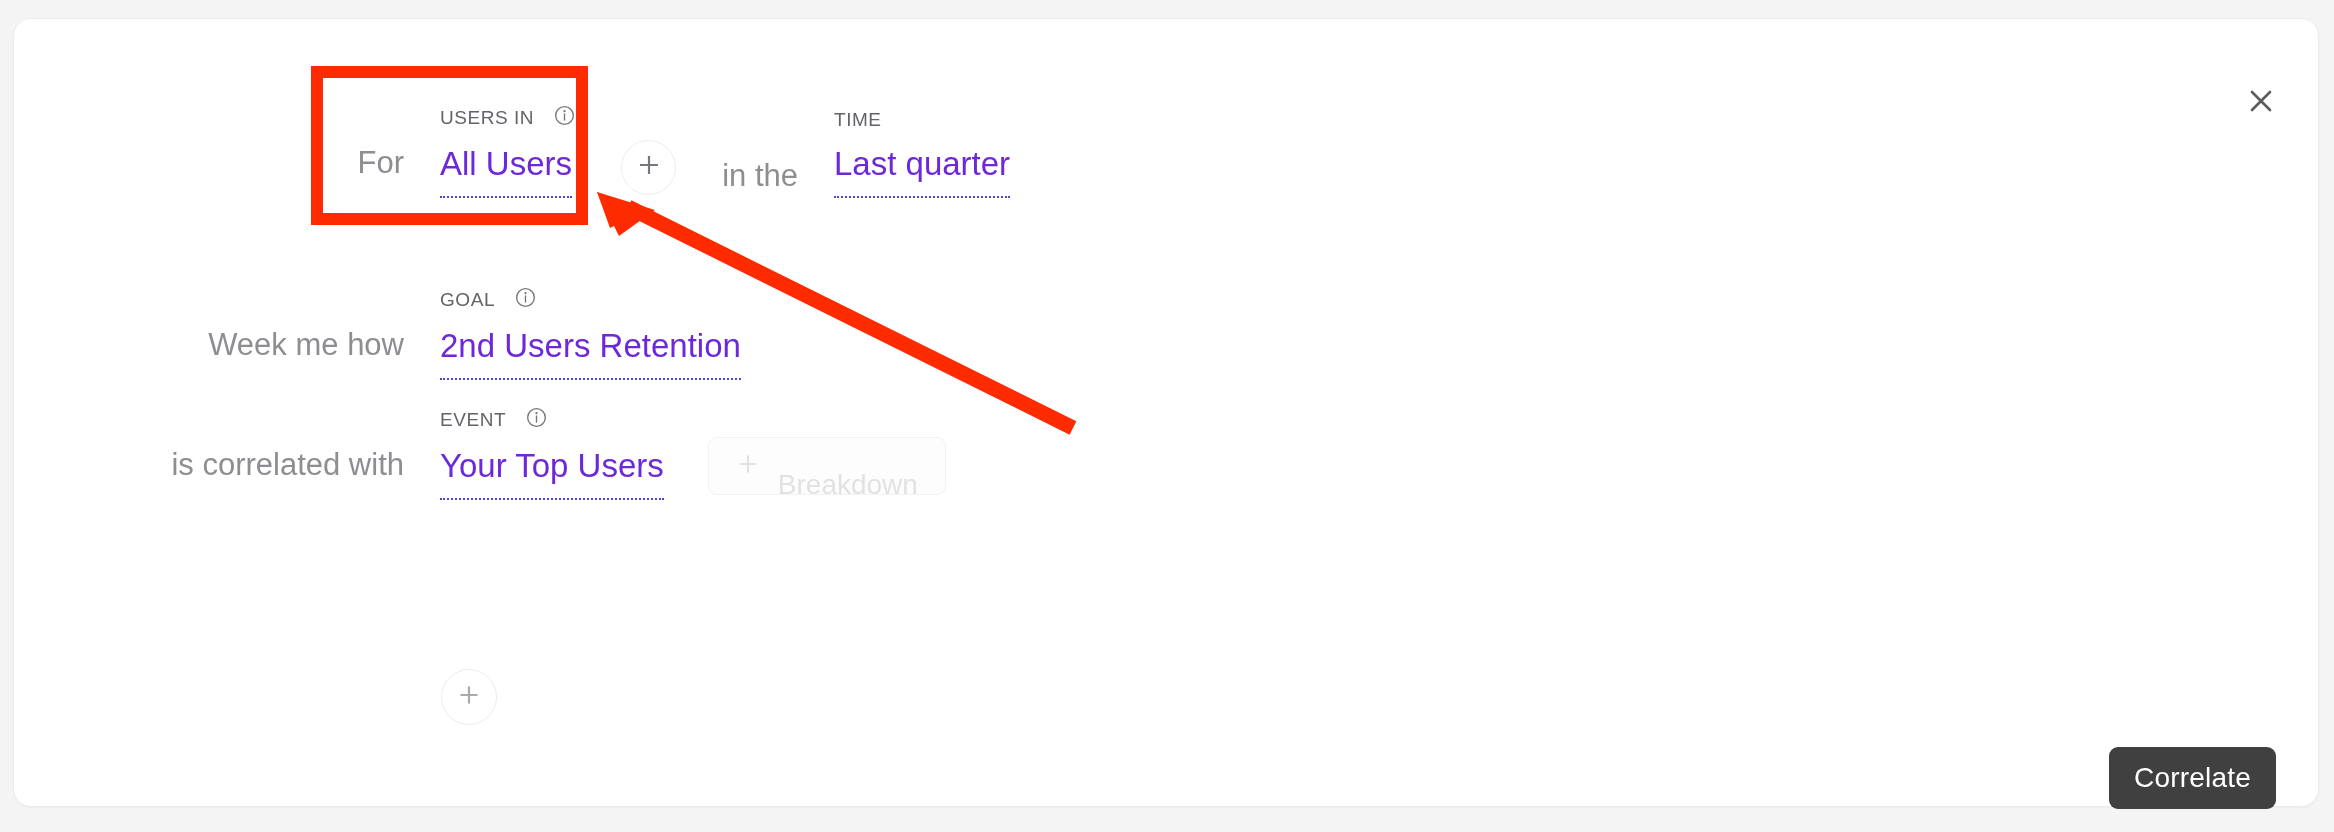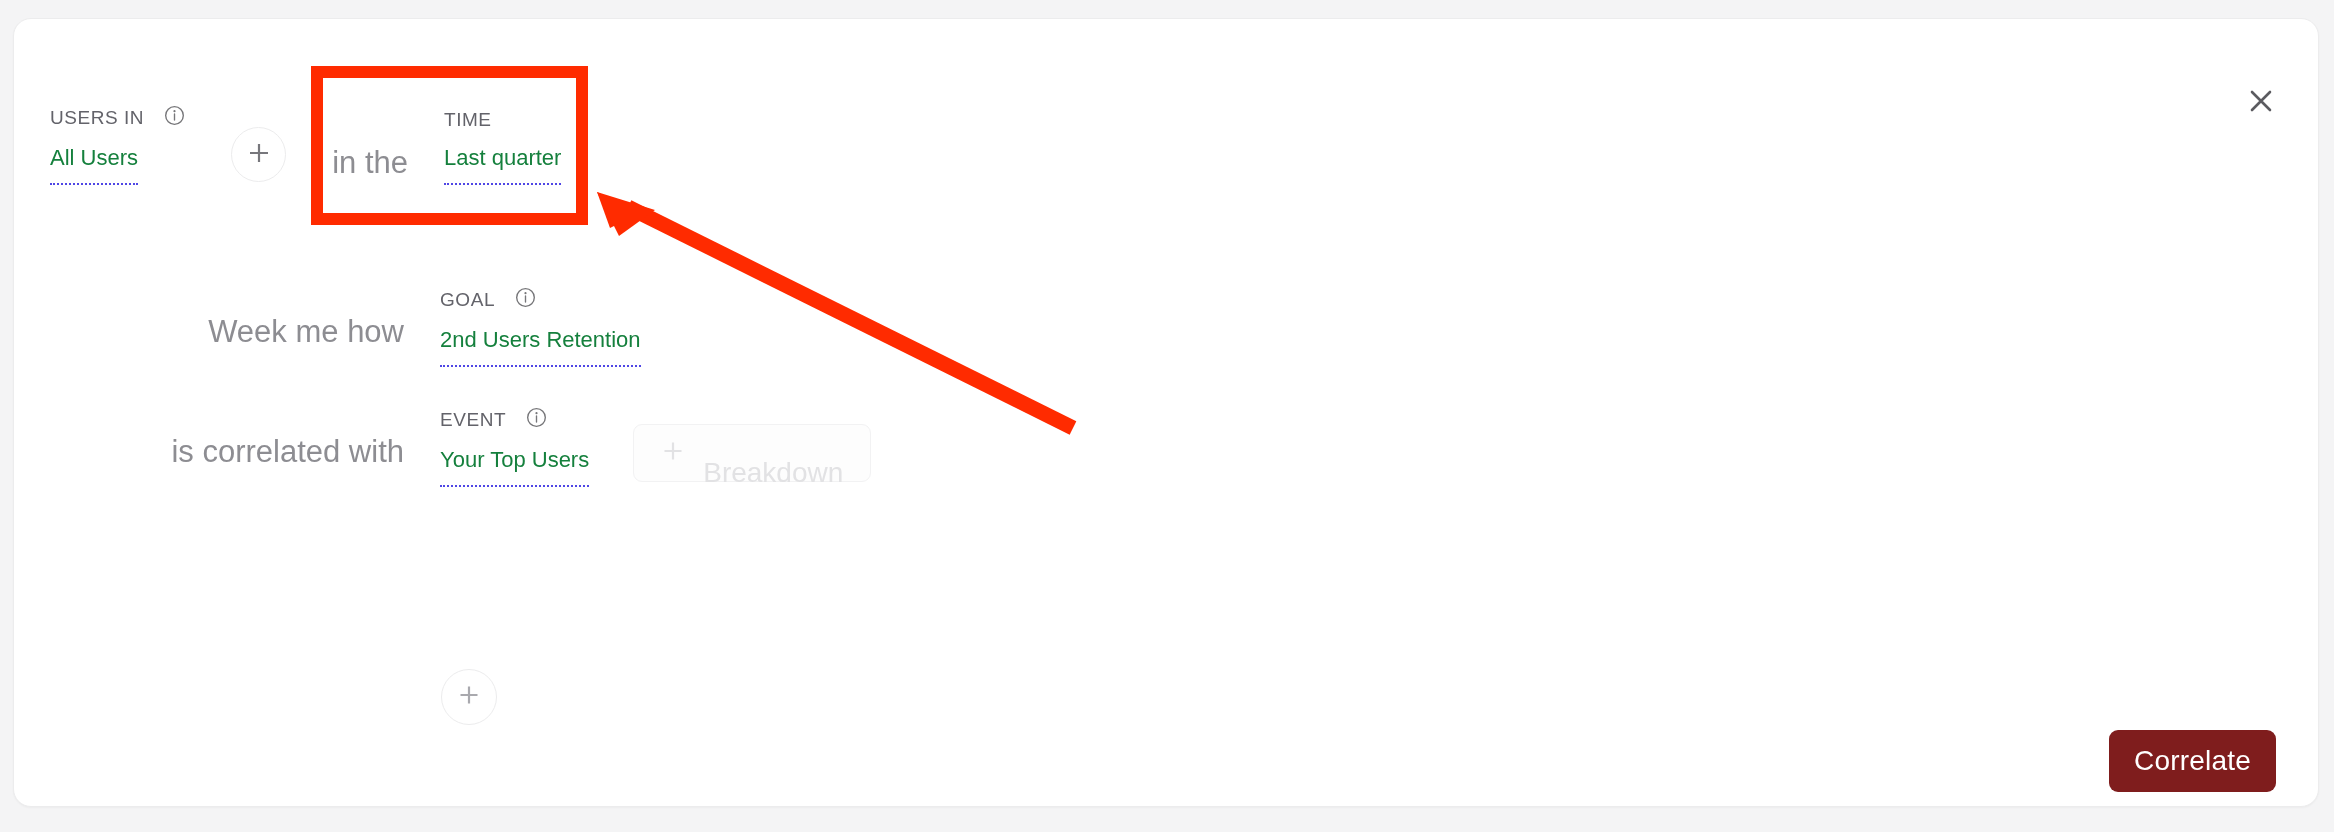--- a/index.html
+++ b/index.html
@@ -85,22 +85,22 @@
     letter-spacing: 0.55px;
     color: #63636a;
     font-weight: 400;
     line-height: 1;
     margin-bottom: 16px;
     white-space: nowrap;
   }
   .info-icon { display:block; }
 
   .field-value {
-    font-size: 22px;
-    color: #15803d;
+    font-size: 33px;
+    color: #6d28d9;
     font-weight: 400;
     line-height: 1.15;
     white-space: nowrap;
     border-bottom: 2px dotted #4f46e5;
     padding-bottom: 13px;
     cursor: pointer;
   }
 
   
   .plus-circle {
@@ -157,24 +157,24 @@
     left: 427px;
     top: 650px;
     width: 56px;
     height: 56px;
   }
 
   
   .correlate-btn {
     position: absolute;
     left: 2095px;
-    top: 711px;
+    top: 728px;
     width: 167px;
     height: 62px;
-    background: #7f1d1d;
+    background: #404040;
     border-radius: 9px;
     border: none;
     color: #ffffff;
     font-size: 28px;
     font-family: "Liberation Sans", sans-serif;
     display: flex;
     align-items: center;
     justify-content: center;
     cursor: pointer;
     letter-spacing: 0.2px;
@@ -207,20 +207,21 @@
 
     <div class="close-btn">
       <span>
         <svg width="26" height="26" viewBox="0 0 26 26">
           <path d="M4 4 L22 22 M22 4 L4 22" stroke="#5b5b60" stroke-width="2.6" stroke-linecap="round" fill="none"></path>
         </svg>
       </span>
     </div>
 
     <div class="row row-1">
+      <div class="lead lead-1">For</div>
 
       <div class="field">
         <div class="field-label">
           <span>USERS IN</span>
           <span class="info-icon">
             <svg width="21" height="21" viewBox="0 0 20 20">
               <circle cx="10" cy="10" r="8.4" fill="none" stroke="#767679" stroke-width="1.3"></circle>
               <circle cx="10" cy="5.9" r="1.05" fill="#767679"></circle>
               <path d="M10 8.6 L10 14.3" stroke="#767679" stroke-width="1.3" stroke-linecap="round"></path>
             </svg>

